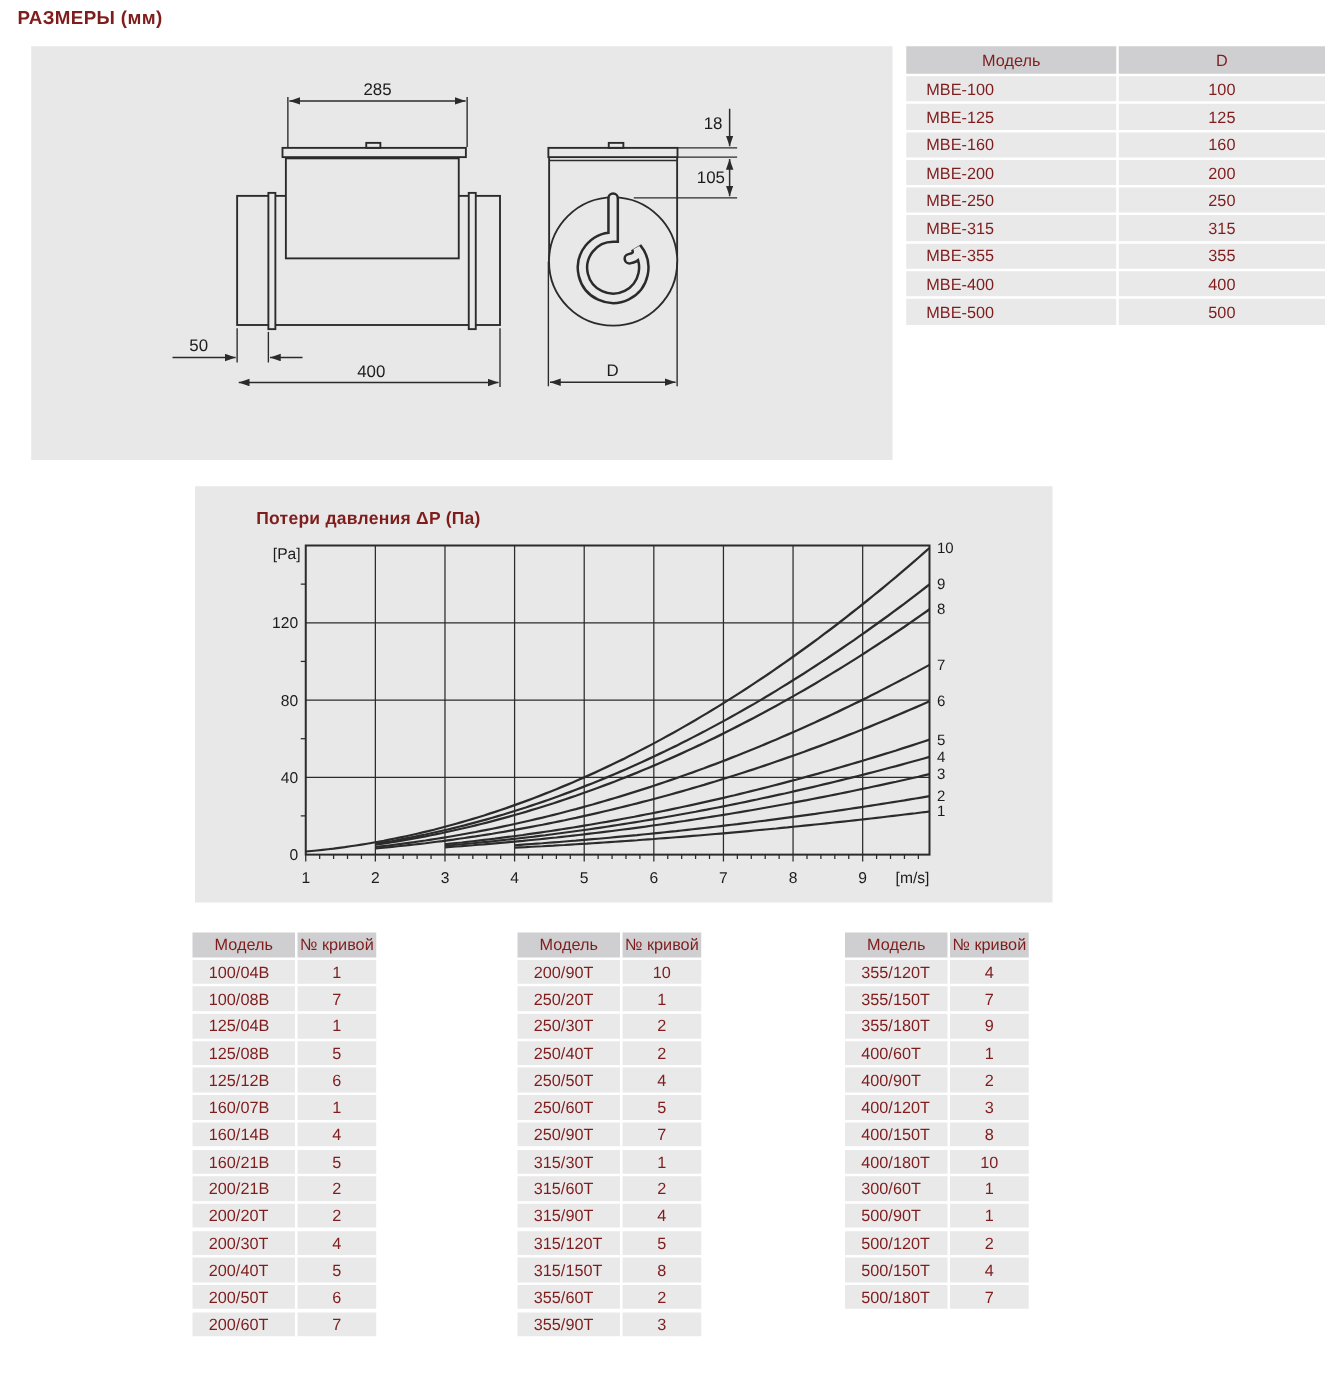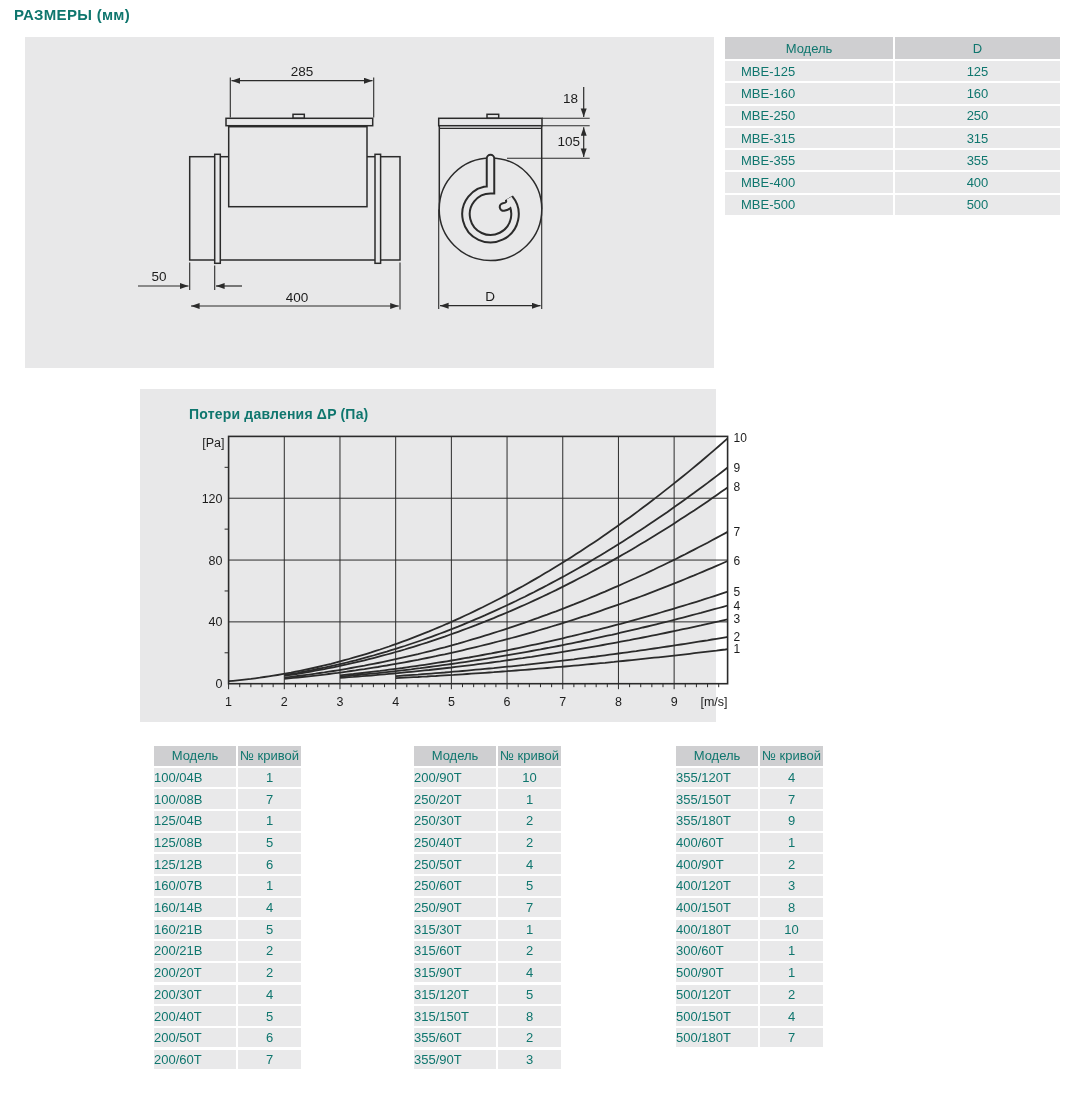--- a/index.html
+++ b/index.html
@@ -1,42 +1,42 @@
 <!DOCTYPE html>
 <html><head>
 <meta charset="utf-8">
 <style>
   html,body{margin:0;padding:0;background:#fff;}
   .page{position:relative;width:1071px;height:1099px;background:#ffffff;
-        font-family:"Liberation Sans",sans-serif;color:#0f766e;overflow:hidden;}
+        font-family:"Liberation Sans",sans-serif;color:#7f1d1d;overflow:hidden;}
   .page-title{position:absolute;left:14px;top:6px;font-size:15px;font-weight:bold;letter-spacing:.3px;}
   .panel{position:absolute;background:#e8e8e9;}
   .drawing-panel{left:13px;top:37px;width:689px;height:331px;margin-left:12px;}
-  .chart-panel{left:140px;top:389px;width:576px;height:333px;}
+  .chart-panel{left:156px;top:389px;width:686px;height:333px;}
   .chart-title{position:absolute;left:49px;top:17px;font-size:14px;font-weight:bold;letter-spacing:.2px;}
   svg{display:block;}
   svg text{font-family:"Liberation Sans",sans-serif;fill:#1c1c1c;}
 
   .data-table{position:absolute;}
   .t-row{display:flex;}
   .t-cell{display:flex;align-items:center;justify-content:center;background:#e9e9ea;font-size:13px;box-sizing:border-box;}
   .t-head .t-cell{background:#cfcfd1;font-weight:normal;}
 
   .size-table{left:725px;top:37px;width:335px;}
   .size-table .t-row{height:20.3px;margin-bottom:2px;}
   .size-table .t-head{height:22px;}
   .size-table .c0{width:168px;}
   .size-table .c1{width:165px;margin-left:2px;}
   .size-table .t-row:not(.t-head) .c0{justify-content:flex-start;padding-left:16px;}
 
   .curve-table{width:169px;top:746px;}
   .curve-table .t-row{height:19.5px;margin-bottom:2.2px;}
   .curve-table .c0{width:82px;}
   .curve-table .c1{width:63px;margin-left:2px;}
-  .curve-table .t-row:not(.t-head) .c0{justify-content:flex-start;}
+  .curve-table .t-row:not(.t-head) .c0{justify-content:flex-start;padding-left:13px;}
   .curve-table-1{left:154px;}
   .curve-table-2{left:414px;}
   .curve-table-3{left:676px;}
 </style>
 </head>
 <body>
 
 <div class="page">
 
   <div class="page-title">РАЗМЕРЫ (мм)</div>
@@ -110,26 +110,34 @@
       <text x="465" y="264" font-size="13.5" text-anchor="middle">D</text>
     </svg>
   </div>
 
   <div class="data-table size-table">
       <div class="t-row t-head">
         <div class="t-cell c0">Модель</div>
         <div class="t-cell c1">D</div>
       </div>
       <div class="t-row">
+        <div class="t-cell c0">МВЕ-100</div>
+        <div class="t-cell c1">100</div>
+      </div>
+      <div class="t-row">
         <div class="t-cell c0">МВЕ-125</div>
         <div class="t-cell c1">125</div>
       </div>
       <div class="t-row">
         <div class="t-cell c0">МВЕ-160</div>
         <div class="t-cell c1">160</div>
+      </div>
+      <div class="t-row">
+        <div class="t-cell c0">МВЕ-200</div>
+        <div class="t-cell c1">200</div>
       </div>
       <div class="t-row">
         <div class="t-cell c0">МВЕ-250</div>
         <div class="t-cell c1">250</div>
       </div>
       <div class="t-row">
         <div class="t-cell c0">МВЕ-315</div>
         <div class="t-cell c1">315</div>
       </div>
       <div class="t-row">

